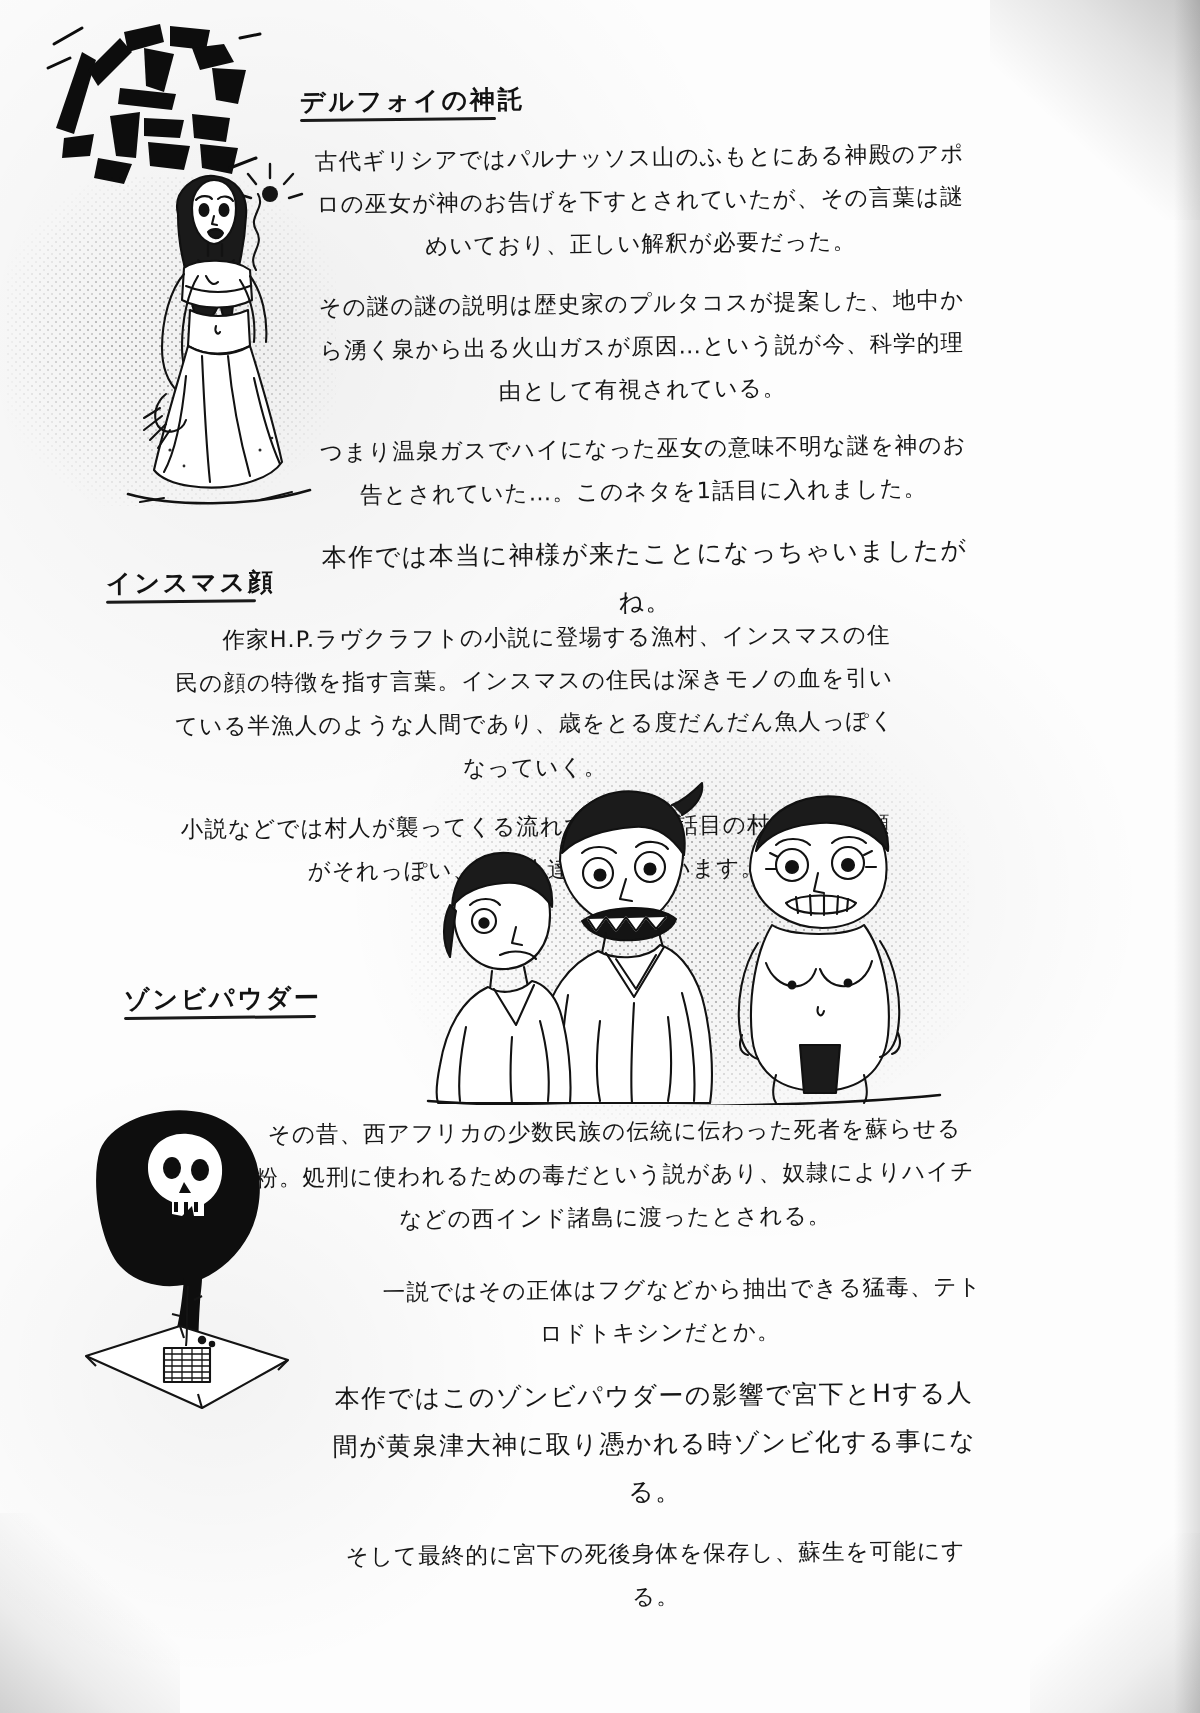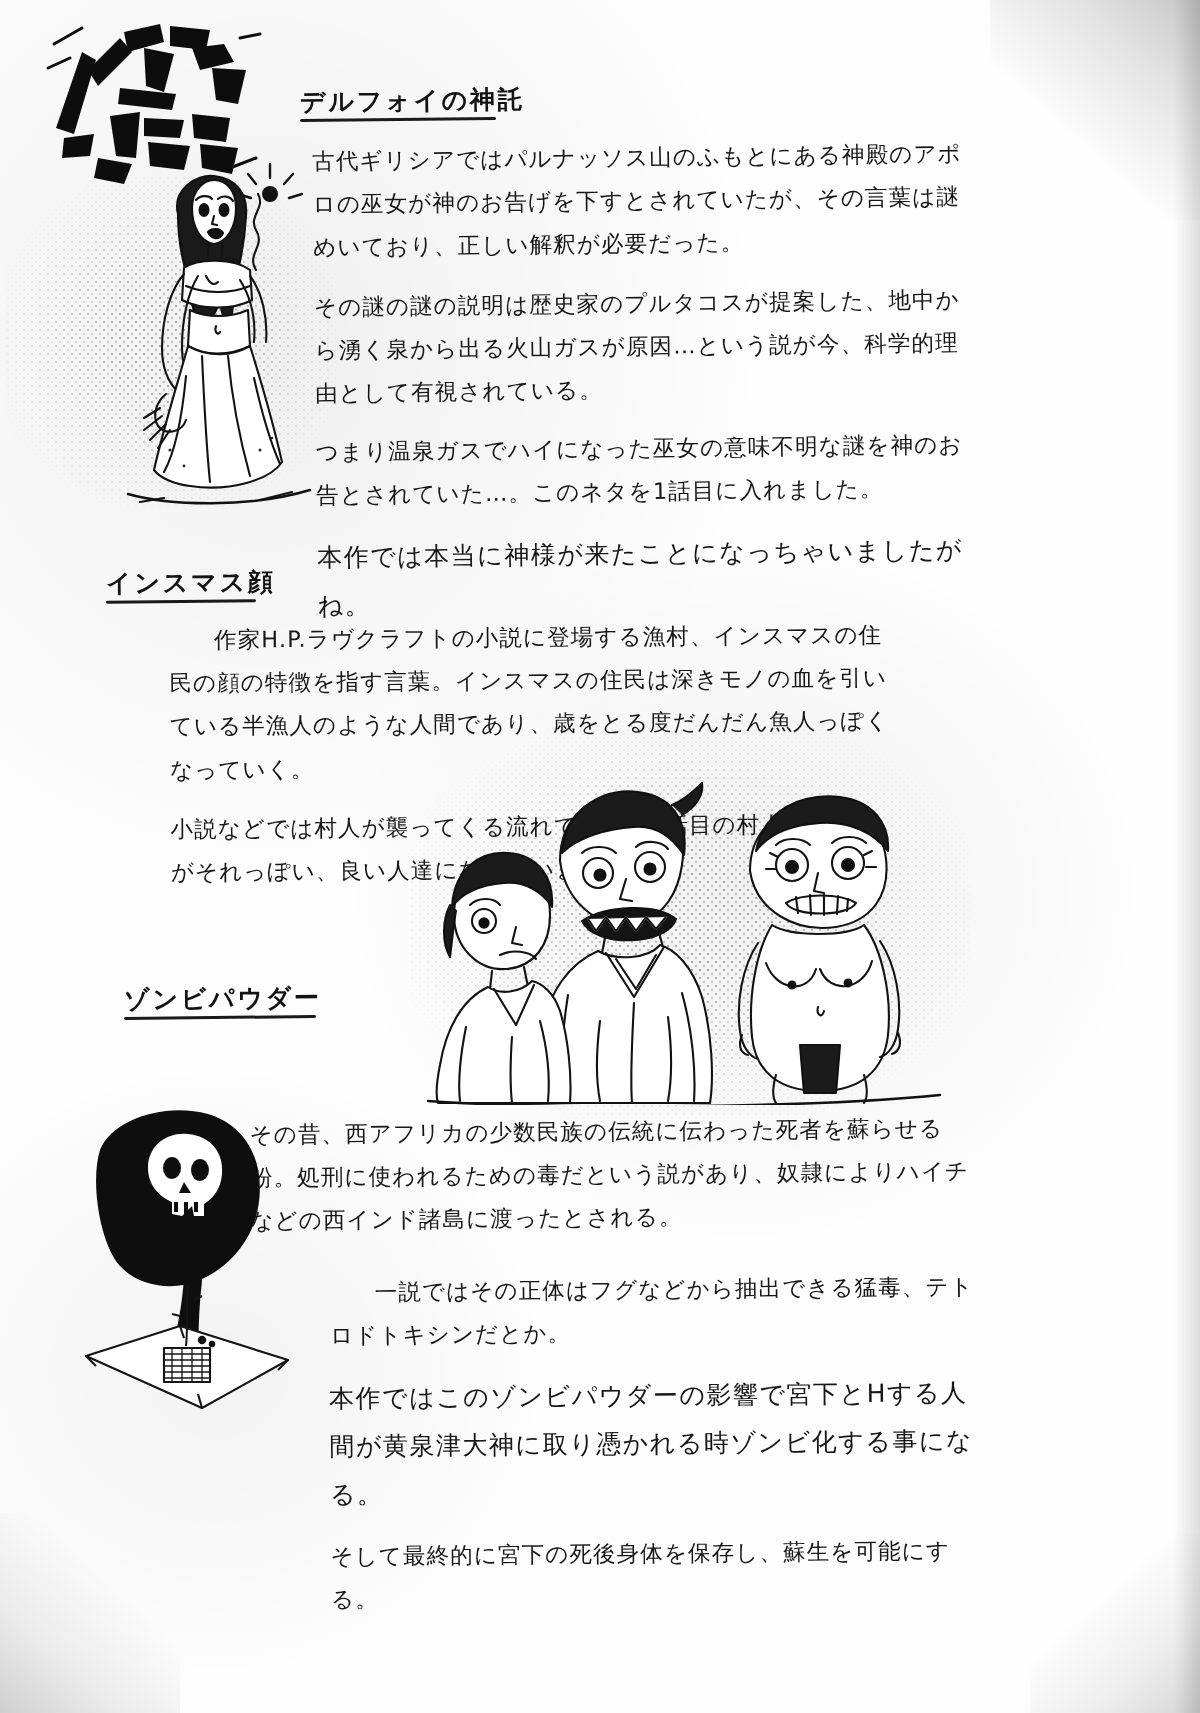--- a/index.html
+++ b/index.html
@@ -18,20 +18,21 @@
 
   
   #page {
     position: absolute;
     inset: 0;
     background:
       radial-gradient(ellipse 60% 45% at 22% 20%, rgba(0,0,0,0.055), rgba(0,0,0,0) 70%),
       radial-gradient(ellipse 48% 30% at 62% 52%, rgba(0,0,0,0.05), rgba(0,0,0,0) 70%),
       radial-gradient(ellipse 40% 26% at 18% 80%, rgba(0,0,0,0.045), rgba(0,0,0,0) 70%),
       #fdfdfd;
+    text-align: center;
   }
   
   .halftone {
     position: absolute;
     background-image:
       radial-gradient(circle at 2px 2px, rgba(0,0,0,0.30) 1.1px, rgba(0,0,0,0) 1.4px),
       radial-gradient(circle at 6px 6px, rgba(0,0,0,0.22) 1.0px, rgba(0,0,0,0) 1.3px);
     background-size: 8px 8px, 8px 8px;
     pointer-events: none;
   }

